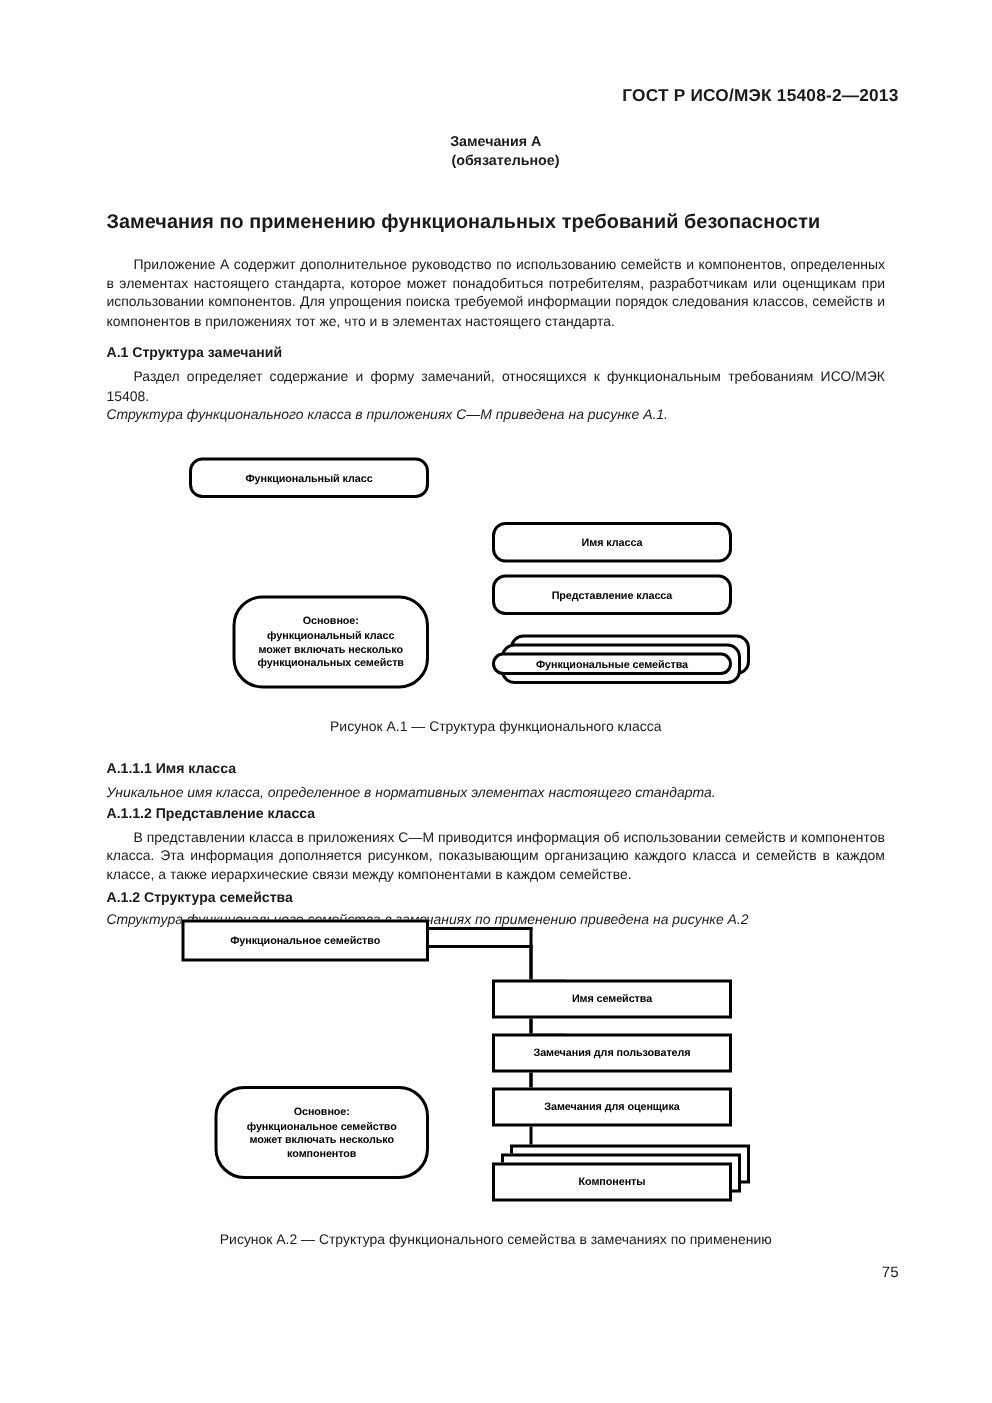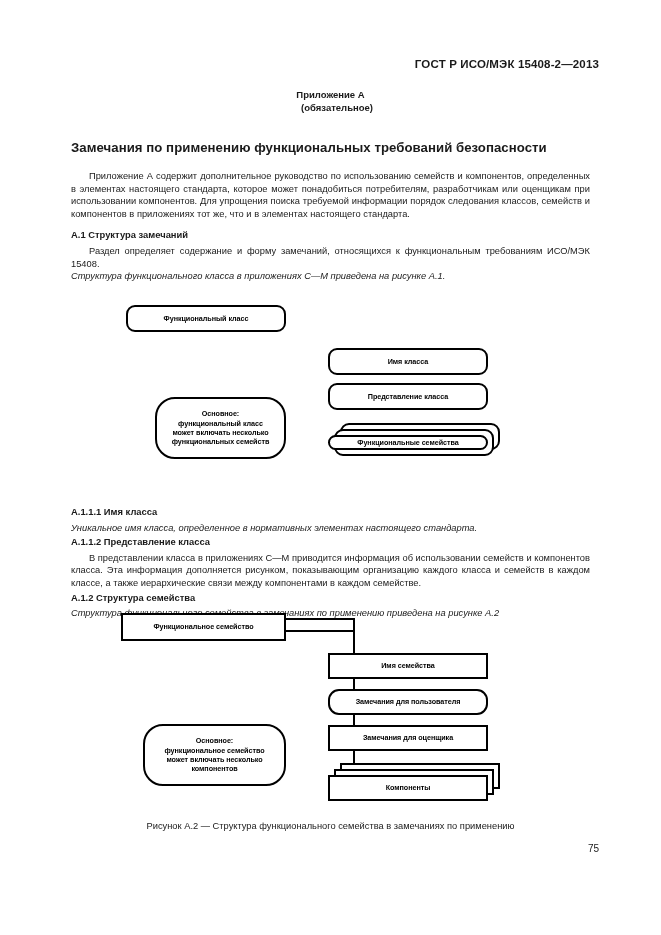--- a/index.html
+++ b/index.html
@@ -151,21 +151,21 @@
   .figcap-2 { position: absolute; top: 820px; left: 0; width: 661px; }
 </style>
 </head>
 <body>
 
 <div class="page">
 
   <div class="doc-header">ГОСТ Р ИСО/МЭК 15408-2—2013</div>
 
   <div class="annex-block">
-    <div>Приложение А</div>
+    <div>Замечания А</div>
     <div class="sub">(обязательное)</div>
   </div>
 
   <div class="content">
 
     <h1 class="title">Замечания по применению функциональных требований безопасности</h1>
 
     <p class="para">Приложение А содержит дополнительное руководство по использованию семейств и компонентов, определенных в элементах настоящего стандарта, которое может понадобиться потребителям, разработчикам или оценщикам при использовании компонентов. Для упрощения поиска требуемой информации порядок следования классов, семейств и компонентов в приложениях тот же, что и в элементах настоящего стандарта.</p>
 
     <h2 class="sec">А.1 Структура замечаний</h2>
@@ -196,20 +196,21 @@
       <div class="node note" style="left:155px; top:99px; width:131px; height:62px; flex-direction:column;">
         <span class="nl">Основное:</span>
         <span class="nl">функциональный класс</span>
         <span class="nl">может включать несколько</span>
         <span class="nl">функциональных семейств</span>
       </div>
 
     </div>
   </div>
 
+  <div class="figcaption figcap-1">Рисунок А.1 — Структура функционального класса</div>
 
   <div class="content" style="top:506px;">
     <h2 class="sec" style="margin-top:0;">А.1.1.1 Имя класса</h2>
     <p class="para noindent">Уникальное имя класса, определенное в нормативных элементах настоящего стандарта.</p>
 
     <h2 class="sec tight">А.1.1.2 Представление класса</h2>
     <p class="para">В представлении класса в приложениях C—M приводится информация об использовании семейств и компонентов класса. Эта информация дополняется рисунком, показывающим организацию каждого класса и семейств в каждом классе, а также иерархические связи между компонентами в каждом семействе.</p>
 
     <h2 class="sec tight">А.1.2 Структура семейства</h2>
     <p class="para noindent">Структура функционального семейства в замечаниях по применению приведена на рисунке А.2</p>
@@ -222,21 +223,21 @@
       <div class="ln v" style="left:353px; top:22px; height:160px;"></div>
       <div class="ln h" style="left:353px; top:58px; width:24px;"></div>
       <div class="ln h" style="left:353px; top:94px; width:24px;"></div>
       <div class="ln h" style="left:353px; top:130px; width:24px;"></div>
       <div class="ln h" style="left:353px; top:180px; width:24px;"></div>
 
       <div class="node sharp" style="left:121px; top:5px; width:165px; height:28px;">Функциональное семейство</div>
 
       <div class="node sharp" style="left:328px; top:45px; width:160px; height:26px;">Имя семейства</div>
 
-      <div class="node sharp" style="left:328px; top:81px; width:160px; height:26px;border-radius:11px;">Замечания для пользователя</div>
+      <div class="node sharp" style="left:328px; top:81px; width:160px; height:26px;">Замечания для пользователя</div>
 
       <div class="node sharp" style="left:328px; top:117px; width:160px; height:26px;text-align:center;">Замечания для оценщика</div>
 
       <div class="stack-back" style="left:340px; top:155px; width:160px; height:26px;"></div>
       <div class="stack-back mid" style="left:334px; top:161px; width:160px; height:26px;"></div>
       <div class="node sharp" style="left:328px; top:167px; width:160px; height:26px;">Компоненты</div>
 
       <div class="node note" style="left:143px; top:116px; width:143px; height:62px; flex-direction:column;">
         <span class="nl">Основное:</span>
         <span class="nl">функциональное семейство</span>

